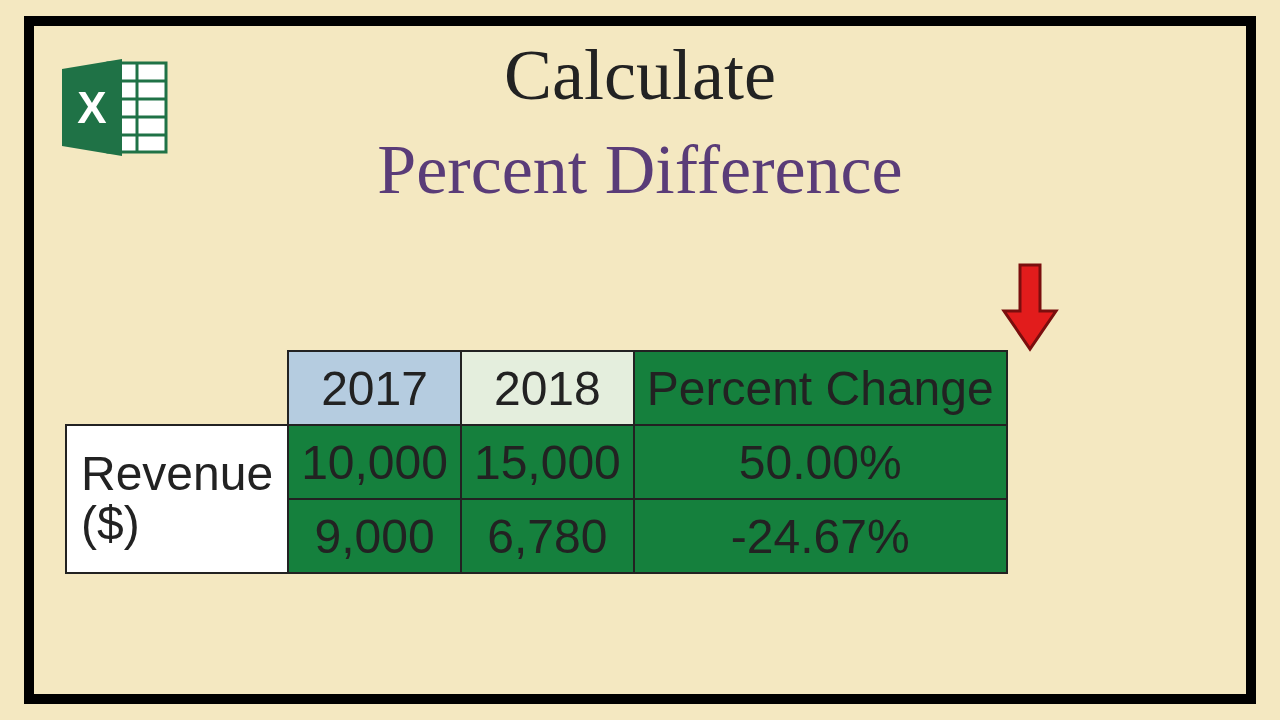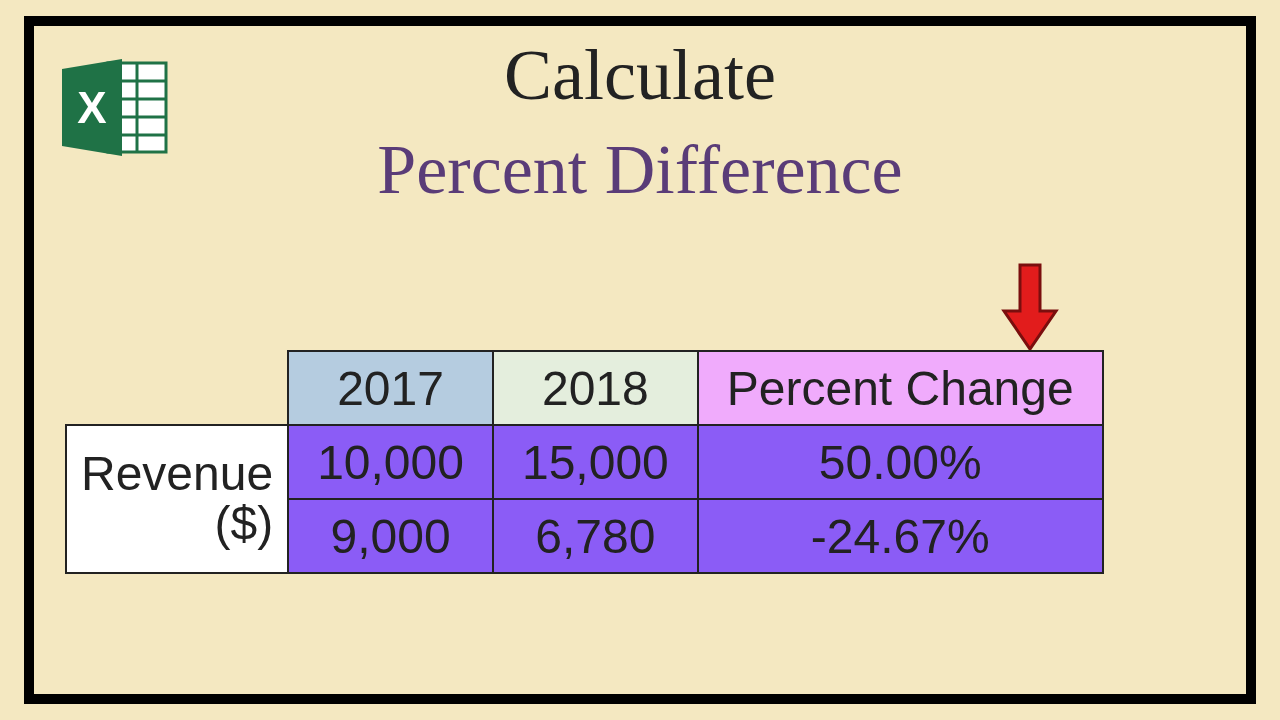--- a/index.html
+++ b/index.html
@@ -58,40 +58,40 @@
     position: absolute;
     left: 65px;
     top: 350px;
     border-collapse: collapse;
     font-size: 48px;
     color: #222;
     background: #f4e8c1;
   }
   .data-table td, .data-table th {
     border: 2px solid #222;
-    padding: 6px 28px;
+    padding: 6px 12px;
     text-align: center;
     font-weight: 400;
     height: 74px;
     box-sizing: border-box;
   }
   .data-table .blank {
     border: none;
     background: #f4e8c1;
   }
   .data-table .rowhead {
     background: #fff;
-    text-align: right;
+    text-align: left;
     padding-left: 14px;
     padding-right: 14px;
   }
   .data-table .h2017 { background: #b5cce0; }
   .data-table .h2018 { background: #e4eedd; margin-left: 36px; }
-  .data-table .hpct  { background: #f0abfc; }
-  .data-table .cell  { background: #8b5cf6; }
+  .data-table .hpct  { background: #15803d; }
+  .data-table .cell  { background: #15803d; }
   .data-table .rowhead-inner { line-height: 1.05; }
 </style>
 </head>
 <body>
 
 <div class="frame"></div>
 
 <div class="excel-icon">
   <svg width="110" height="105" viewBox="0 0 110 105">
     <rect x="48" y="8" width="58" height="89" fill="#ffffff" stroke="#1f7246" stroke-width="3"></rect>

